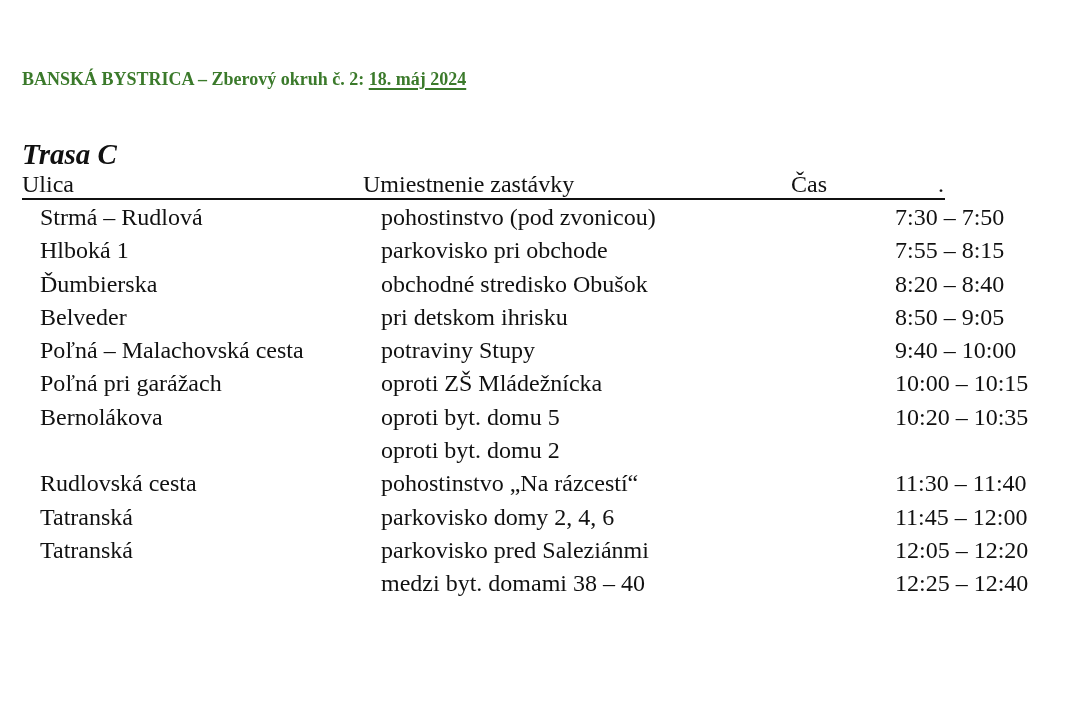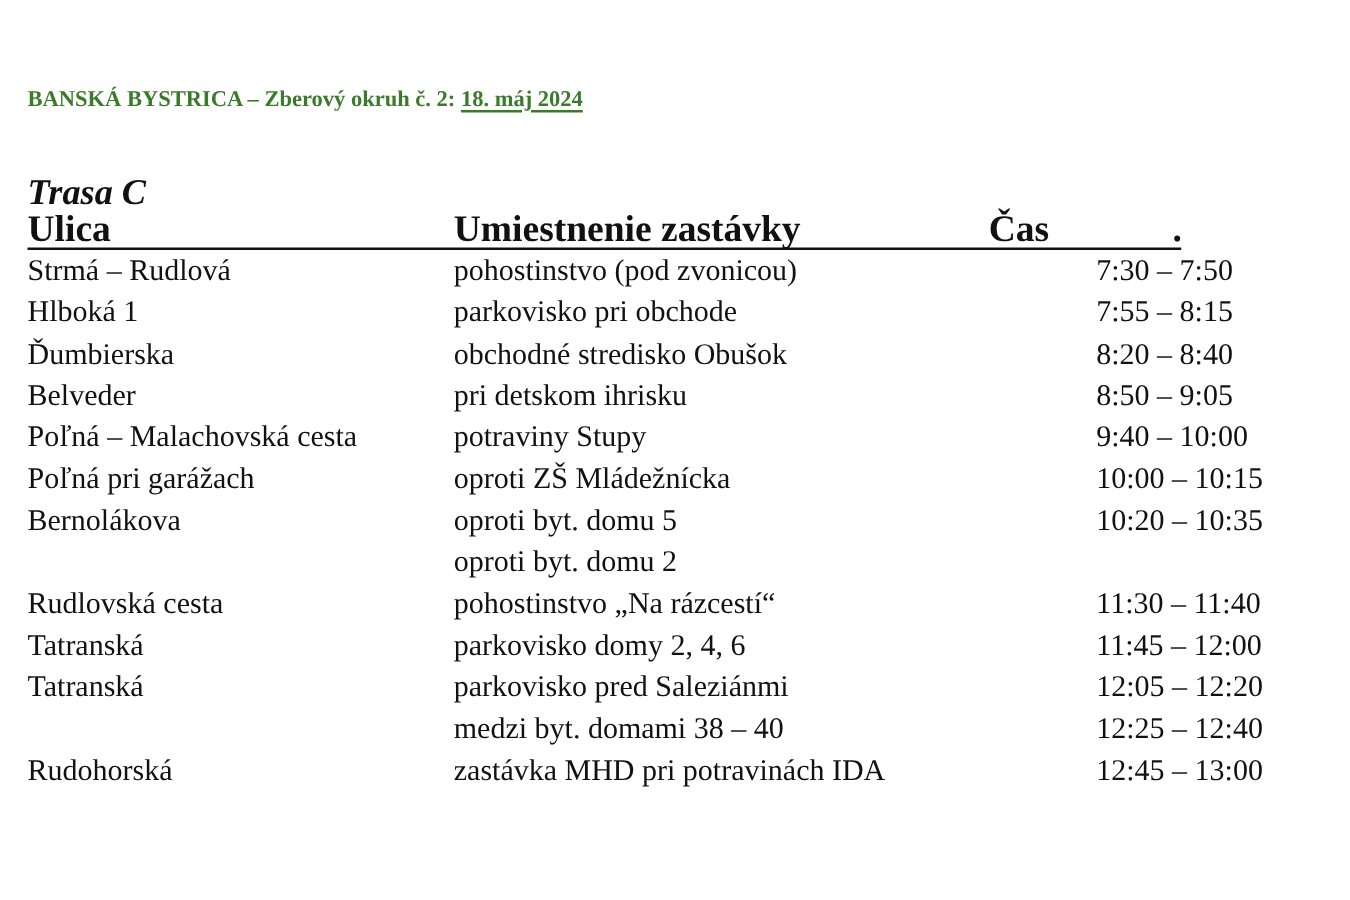--- a/index.html
+++ b/index.html
@@ -39,22 +39,22 @@
       font-style: italic;
       white-space: nowrap;
     }
     .header {
       position: absolute;
       left: 22px;
       top: 170px;
       width: 923px;
       height: 28px;
       border-bottom: 2.5px solid #111;
-      font-size: 30px;
-      font-weight: bold;
+      font-size: 24px;
+      font-weight: normal;
       white-space: nowrap;
     }
     .header span {
       position: absolute;
       top: 0;
       line-height: 28px;
     }
     .col-street { left: 0px; }
     .col-loc { left: 341px; }
     .col-time-h { left: 769px; }
@@ -68,20 +68,21 @@
     .row {
       position: relative;
       height: 33.3px;
       font-size: 24px;
       white-space: nowrap;
     }
     .row span {
       position: absolute;
       top: 0;
       line-height: 33px;
+      margin-left: 18px;
     }
     .row .street { left: 0px; }
     .row .loc { left: 341px; }
     .row .time { left: 855px; }
   </style>
 </head>
 <body>
 
 <div class="title">
   <span>BANSKÁ BYSTRICA – Zberový okruh č. 2: </span><span class="date">18. máj 2024</span>
@@ -147,18 +148,13 @@
   </div>
   <div class="row">
     <span class="street">Tatranská</span>
     <span class="loc">parkovisko pred Saleziánmi</span>
     <span class="time">12:05 – 12:20</span>
   </div>
   <div class="row">
     <span class="loc">medzi byt. domami 38 – 40</span>
     <span class="time">12:25 – 12:40</span>
   </div>
-  <div class="row">
-    <span class="street">Rudohorská</span>
-    <span class="loc">zastávka MHD pri potravinách IDA</span>
-    <span class="time">12:45 – 13:00</span>
-  </div>
 </div>
 
 </body></html>

